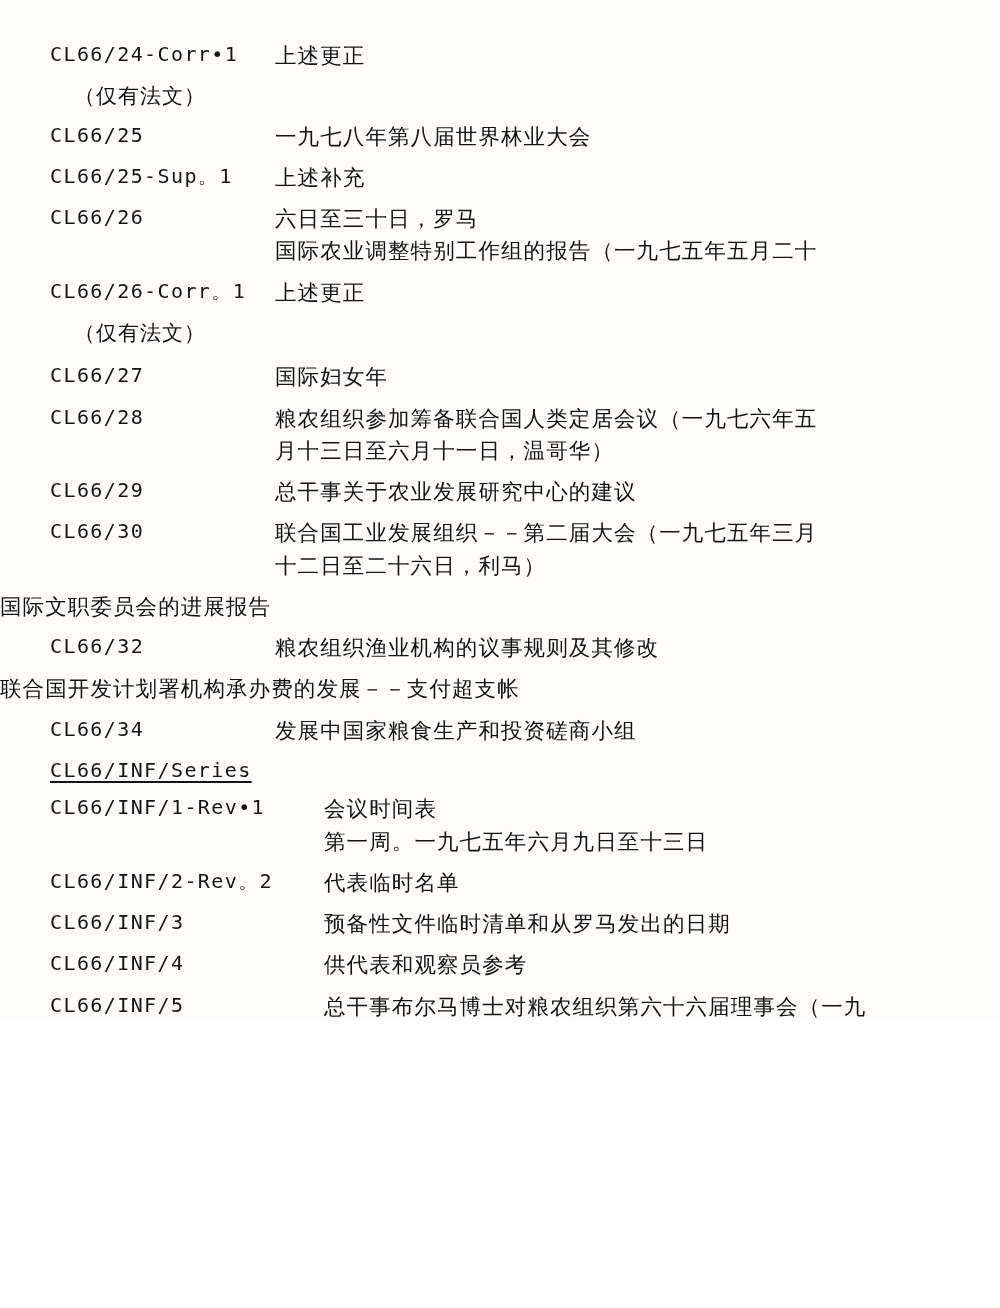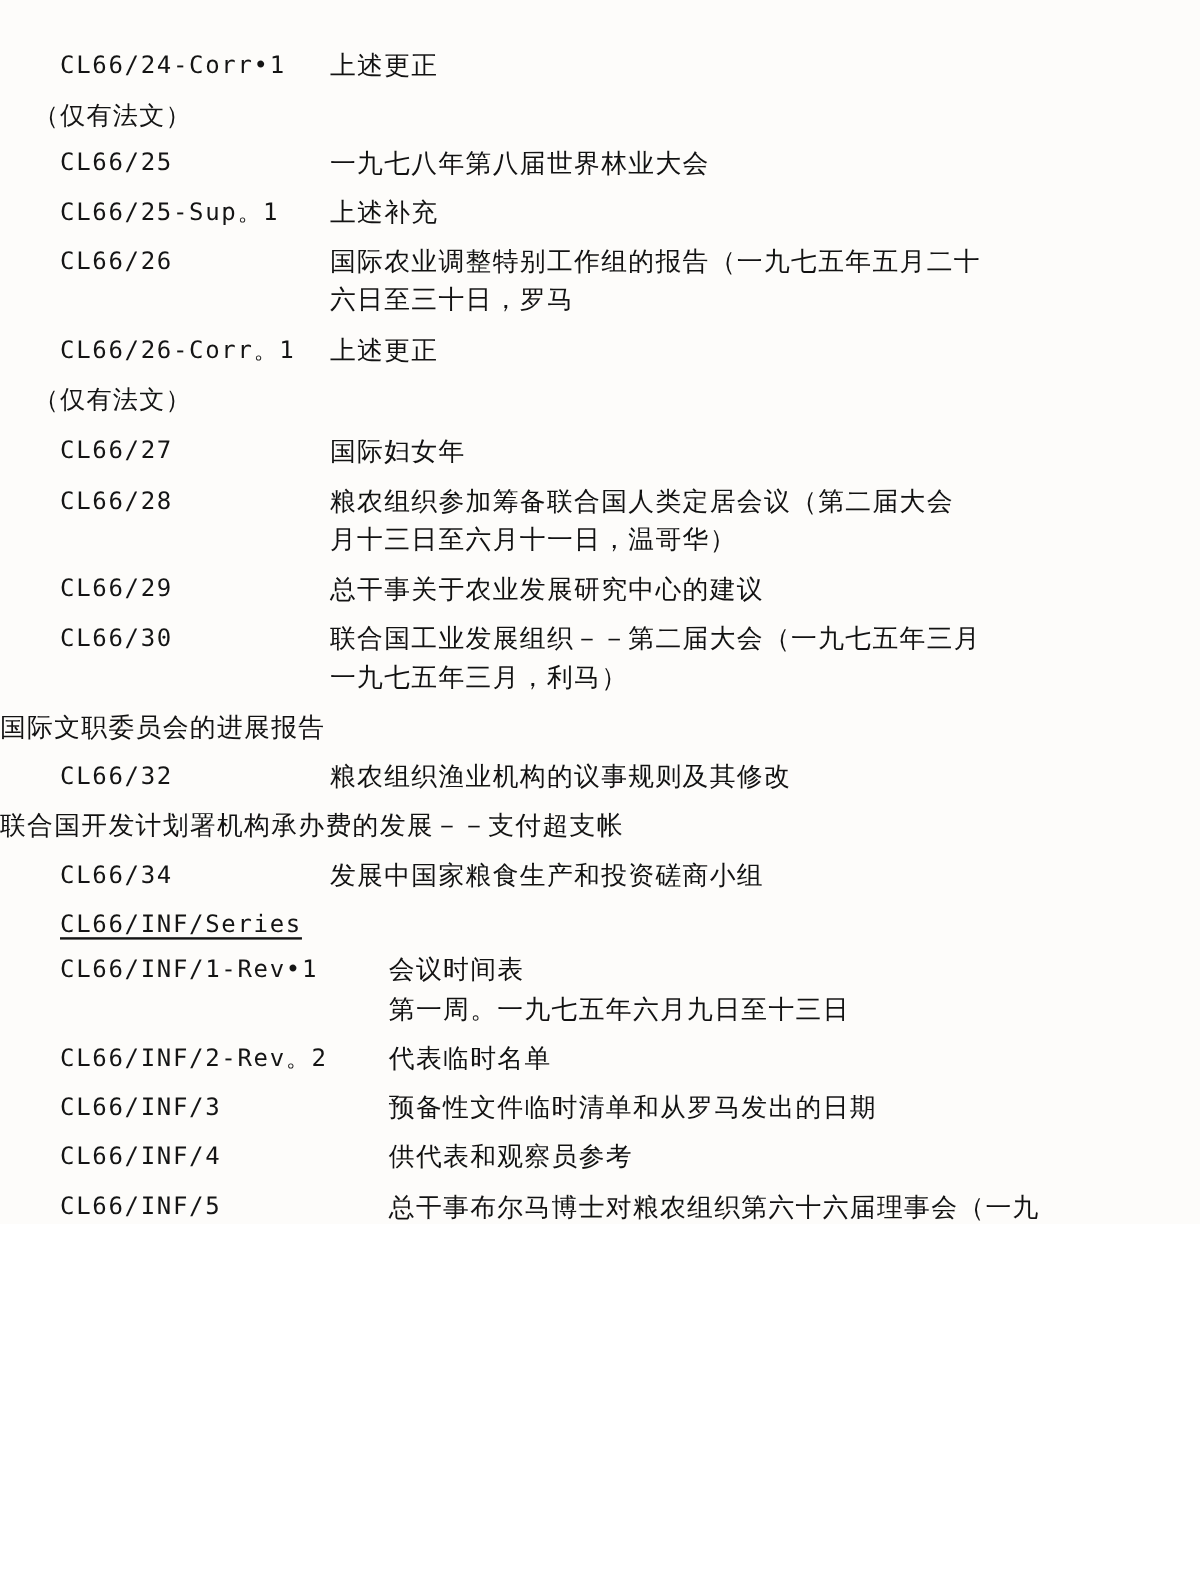--- a/index.html
+++ b/index.html
@@ -45,21 +45,21 @@
   }
   .sym.wide {
     width: 322px;
     flex: 0 0 322px;
   }
   .sym.underline {
     text-decoration: underline;
     text-underline-offset: 4px;
   }
   .sym-note {
-    padding-left: 28px;
+    padding-left: 74px;
     font-family: "DejaVu Serif", serif;
     font-size: 21px;
     line-height: 1.45;
     letter-spacing: 1px;
     color: #141414;
     margin-bottom: 9px;
   }
   .txt {
     flex: 1 1 auto;
     font-family: "DejaVu Serif", serif;
@@ -112,22 +112,22 @@
     <div class="entry">
       <div class="sym">CL66/25-Sup。1</div>
       <div class="txt">
         <span class="cont">上述补充</span>
       </div>
     </div>
 
     <div class="entry">
       <div class="sym">CL66/26</div>
       <div class="txt">
+        <span class="cont">六日至三十日，罗马</span>
         <span class="cont">国际农业调整特别工作组的报告（一九七五年五月二十</span>
-        <span class="cont">六日至三十日，罗马</span>
       </div>
     </div>
 
     <div class="entry">
       <div class="sym">CL66/26-Corr。1</div>
       <div class="txt">
         <span class="cont">上述更正</span>
       </div>
     </div>
     <div class="sym-note">（仅有法文）</div>
@@ -136,37 +136,37 @@
     <div class="entry">
       <div class="sym">CL66/27</div>
       <div class="txt">
         <span class="cont">国际妇女年</span>
       </div>
     </div>
 
     <div class="entry">
       <div class="sym">CL66/28</div>
       <div class="txt">
-        <span class="cont">粮农组织参加筹备联合国人类定居会议（第二届大会</span>
+        <span class="cont">粮农组织参加筹备联合国人类定居会议（一九七六年五</span>
         <span class="cont">月十三日至六月十一日，温哥华）</span>
       </div>
     </div>
 
     <div class="entry">
       <div class="sym">CL66/29</div>
       <div class="txt">
         <span class="cont">总干事关于农业发展研究中心的建议</span>
       </div>
     </div>
 
     <div class="entry">
       <div class="sym">CL66/30</div>
       <div class="txt">
         <span class="cont">联合国工业发展组织－－第二届大会（一九七五年三月</span>
-        <span class="cont">一九七五年三月，利马）</span>
+        <span class="cont">十二日至二十六日，利马）</span>
       </div>
     </div>
 
     <div class="entry">
       <div class="txt">
         <span class="cont">国际文职委员会的进展报告</span>
       </div>
     </div>
 
     <div class="entry">

